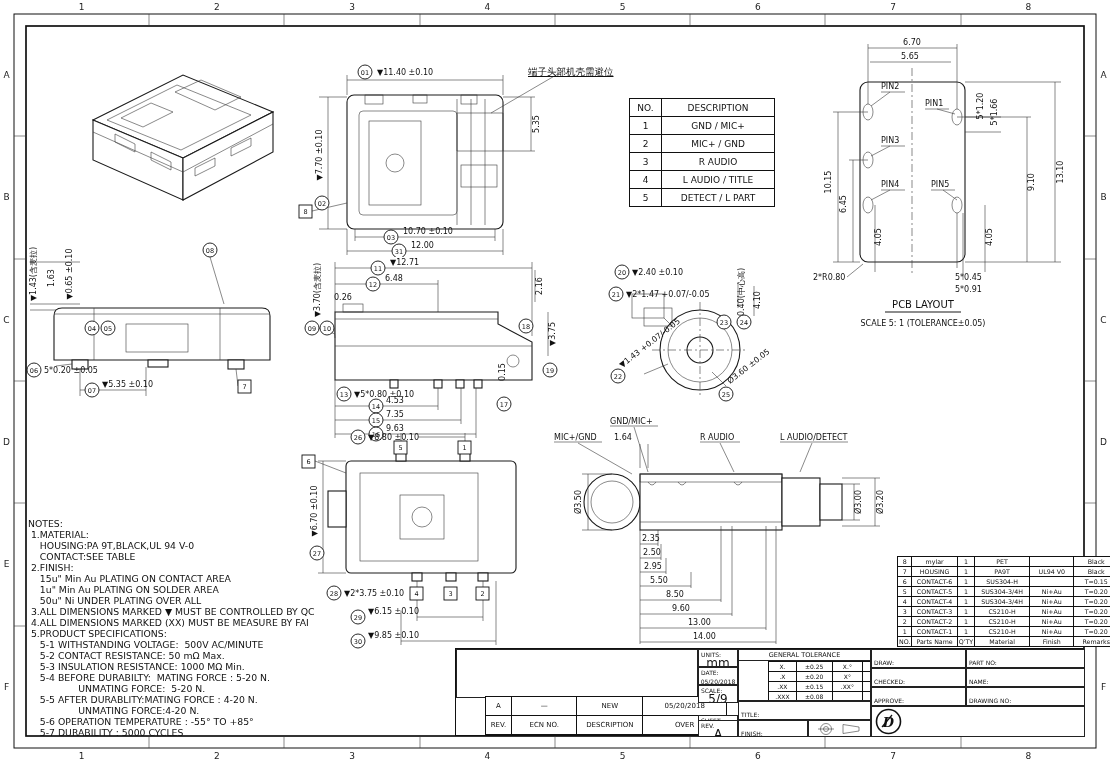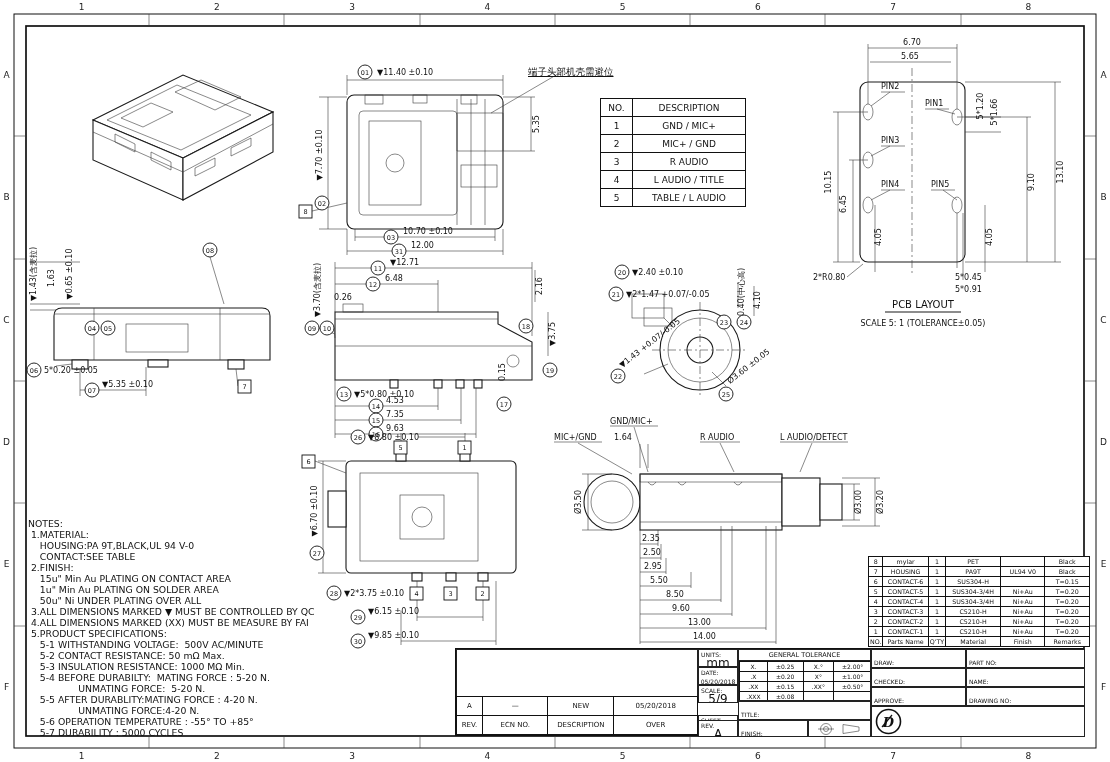--- a/index.html
+++ b/index.html
@@ -22,21 +22,21 @@
   .ln{stroke:#1a1a1a;stroke-width:1.1;fill:none;}
   .lt{stroke:#3a3a3a;stroke-width:0.6;fill:none;}
   .fw{fill:#fff;stroke:#1a1a1a;stroke-width:1.1;}
   .bln{fill:#fff;stroke:#111;stroke-width:0.9;}
   .dash{stroke-dasharray:8 3 2 3;}
   
   .cn-note{position:absolute;font-size:9.5px;text-decoration:underline;color:#111;}
   
   .notes{position:absolute;white-space:pre;font-size:9.3px;line-height:11px;color:#111;}
   
-  table{border-collapse:collapse;position:absolute;background:#fff;}
+  table{border-collapse:collapse;position:absolute;background:#fff;margin-left:29px;}
   td,th{border:1px solid #111;color:#111;}
   .pin-table{left:600px;top:98px;width:146px;font-size:9px;}
   .pin-table th,.pin-table td{height:18px;text-align:center;font-weight:normal;padding:0 3px;}
   .mat-table{left:868px;top:556px;width:222px;font-size:6.3px;}
   .mat-table td{height:10px;text-align:center;padding:0 1px;white-space:nowrap;overflow:hidden;}
   
   .titleblock{position:absolute;left:455px;top:648px;width:629px;height:88px;
               border:1.5px solid #111;background:#fff;}
   .tb-cell{position:absolute;border:1px solid #222;overflow:hidden;background:#fff;}
   .tb-lbl{font-size:6px;padding:1px 2px;line-height:7px;}
@@ -186,21 +186,21 @@
         <tr>
           <td>3</td>
           <td>R AUDIO</td>
         </tr>
         <tr>
           <td>4</td>
           <td>L AUDIO / TITLE</td>
         </tr>
         <tr>
           <td>5</td>
-          <td>TABLE / L AUDIO</td>
+          <td>DETECT / L PART</td>
         </tr>
       </tbody>
   </table>
 
   <svg class="abs" style="left:805px;top:32px" width="295" height="302">
     <defs>
       <pattern id="h2" patternUnits="userSpaceOnUse" width="4" height="4" patternTransform="rotate(45)">
         <line x1="0" y1="0" x2="0" y2="4" stroke="#666" stroke-width="0.7"></line>
       </pattern>
     </defs>

